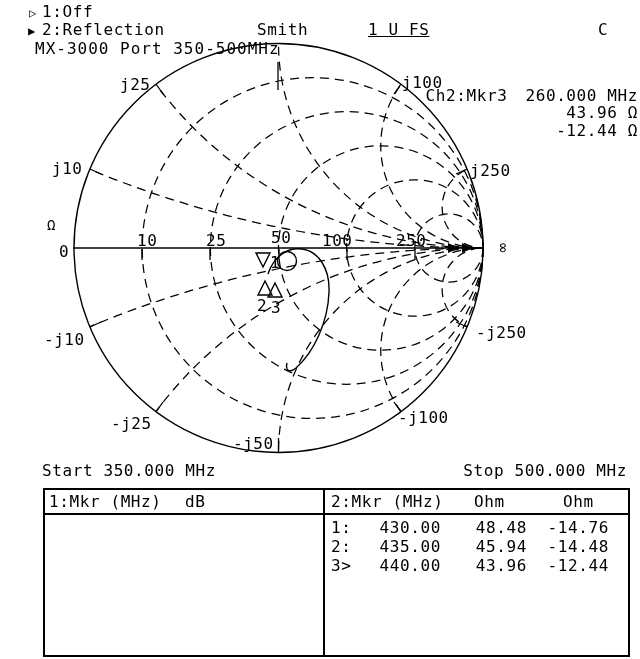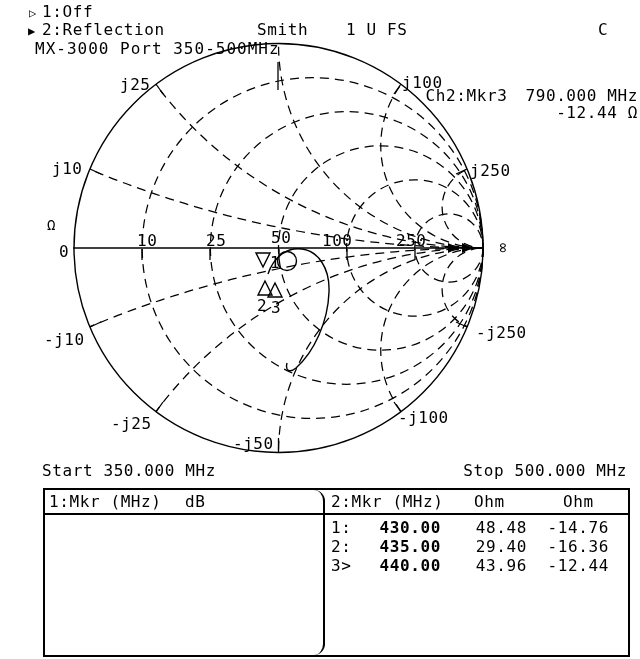--- a/index.html
+++ b/index.html
@@ -13,43 +13,43 @@
   svg{position:absolute;left:0;top:0;}
   svg text{font-family:"DejaVu Sans Mono", monospace;font-size:16px;fill:#000;letter-spacing:0.5px;}
   svg text.small{font-size:14px;}
   .grid{fill:none;stroke:#000;stroke-width:1.25;stroke-dasharray:9 6;}
   .solid{fill:none;stroke:#000;stroke-width:1.4;}
   .tick{stroke:#000;stroke-width:1.3;}
   .readout{position:absolute;left:378px;top:87px;width:260px;text-align:right;line-height:17.4px;}
   .readout .gap{display:inline-block;width:18px;}
   
   .mtable{position:absolute;left:43px;top:488px;width:583px;height:165px;border:2px solid #000;}
-  .panel{position:absolute;top:0;bottom:0;border-radius:11px;}
+  .panel{position:absolute;top:0;bottom:0;}
   .panel.pleft{left:0;width:278px;border-right:2px solid #000;}
   .panel.pright{left:280px;right:0;}
   .phead{position:relative;height:23px;border-bottom:2px solid #000;}
   .phead span{position:absolute;top:2px;}
   .rows{margin-top:3px;}
   .trow{display:flex;height:19px;line-height:19px;}
   .trow .num{margin-left:6px;width:30px;}
-  .trow .freq{width:80px;text-align:right;font-weight:bold;}
+  .trow .freq{width:80px;text-align:right;}
   .trow .real{width:86px;text-align:right;}
   .trow .imag{width:82px;text-align:right;}
 </style>
 </head>
 <body>
 
 <div class="screen">
 
   <span class="abs ind" style="left:29px;top:6px;">▷</span>
   <span class="abs" style="left:42px;top:2px;">1:Off</span>
   <span class="abs ind" style="left:28px;top:24px;">▶</span>
   <span class="abs" style="left:42px;top:20px;">2:Reflection</span>
   <span class="abs" style="left:242px;top:20px;margin-left:15px;">Smith</span>
-  <span class="abs" style="left:346px;top:20px;">1 U FS</span>
+  <span class="abs" style="left:368px;top:20px;text-decoration:underline;">1 U FS</span>
   <span class="abs" style="left:598px;top:20px;">C</span>
   <span class="abs" style="left:35px;top:39px;letter-spacing:1px;">MX-3000 Port 350-500MHz</span>
 
   <svg width="640" height="659" viewBox="0 0 640 659">
     <defs>
       <clipPath id="cc">
           <circle cx="278.5" cy="248" r="204.5"></circle>
         </clipPath>
     </defs>
 
@@ -124,21 +124,22 @@
       <text x="470" y="176">j250</text>
       <text x="44" y="345">-j10</text>
       <text x="111" y="429">-j25</text>
       <text x="233" y="449">-j50</text>
       <text x="398" y="423">-j100</text>
       <text x="476" y="338">-j250</text>
     </g>
   </svg>
 
   <div class="readout">
-    <div><span>Ch2:Mkr3</span><span class="gap"></span><span>790.000 MHz</span></div>
+    <div><span>Ch2:Mkr3</span><span class="gap"></span><span>260.000 MHz</span></div>
+    <div>43.96 Ω</div>
     <div>-12.44 Ω</div>
   </div>
 
   <span class="abs" style="left:42px;top:461px;">Start 350.000 MHz</span>
   <span class="abs" style="right:13px;top:461px;">Stop 500.000 MHz</span>
 
   <div class="mtable">
     <div class="panel pleft">
       <div class="phead">
         <span style="left:4px;">1:Mkr (MHz)</span>
@@ -154,22 +155,22 @@
       <div class="rows">
         <div class="trow">
           <span class="num">1:</span>
           <span class="freq">430.00</span>
           <span class="real">48.48</span>
           <span class="imag">-14.76</span>
         </div>
         <div class="trow">
           <span class="num">2:</span>
           <span class="freq">435.00</span>
-          <span class="real">29.40</span>
-          <span class="imag">-16.36</span>
+          <span class="real">45.94</span>
+          <span class="imag">-14.48</span>
         </div>
         <div class="trow">
           <span class="num">3&gt;</span>
           <span class="freq">440.00</span>
           <span class="real">43.96</span>
           <span class="imag">-12.44</span>
         </div>
       </div>
     </div>
   </div>

